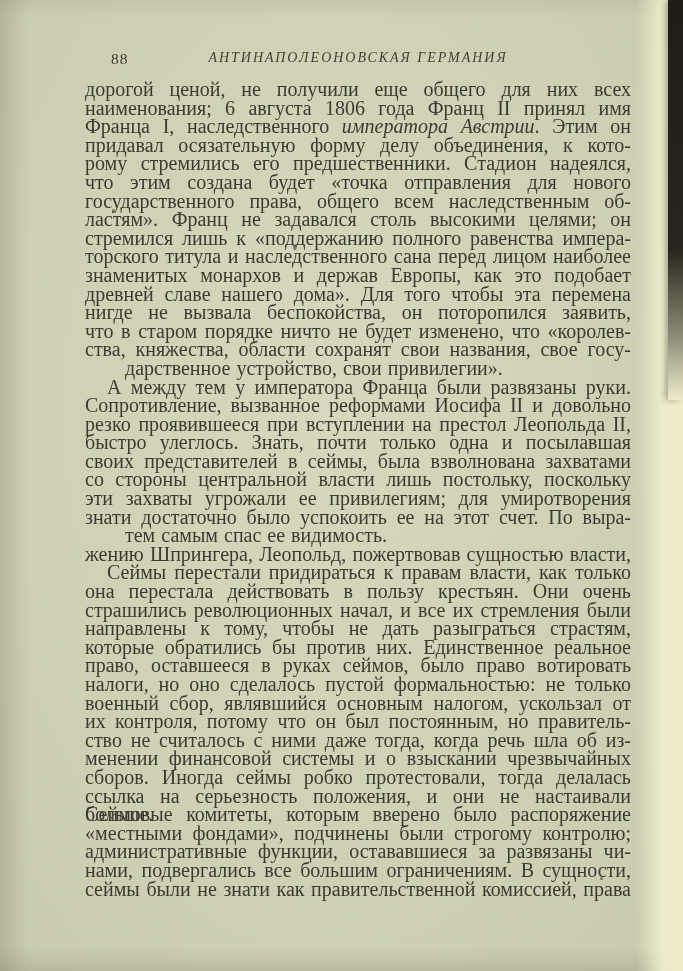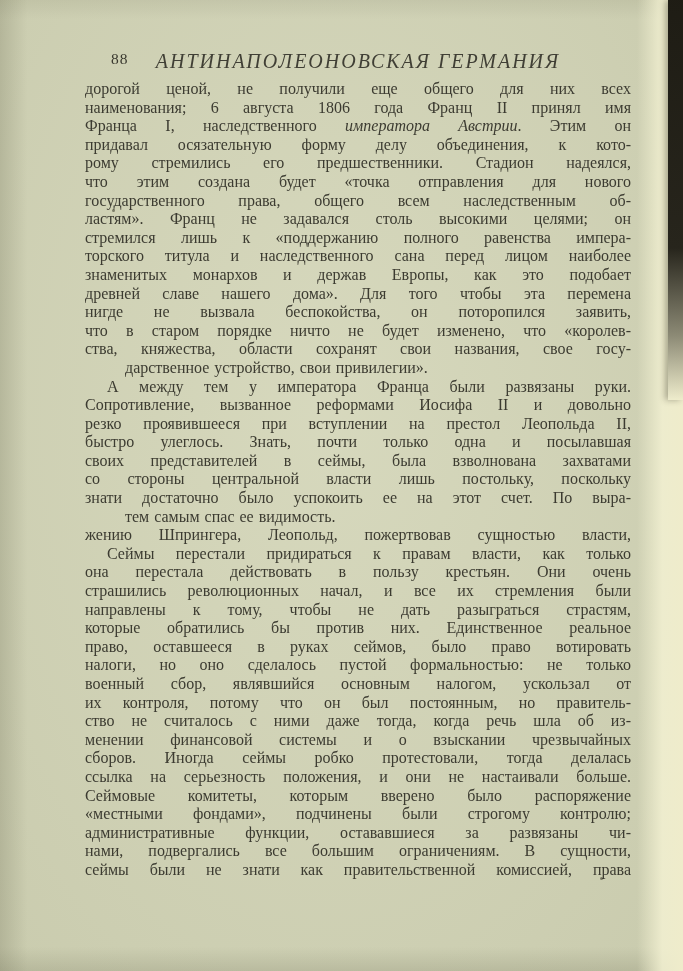--- a/index.html
+++ b/index.html
@@ -56,30 +56,30 @@
     left: 26px; top: 0;
     letter-spacing: 1px;
     color: #3a392f;
   }
   .running-header {
     position: absolute;
     left: 0; top: 0;
     width: 100%;
     text-align: center;
     font-style: italic;
-    font-size: 20px;
+    font-size: 14px;
     letter-spacing: 2px;
     color: #403f35;
     white-space: nowrap;
   }
   .body-text {
     position: absolute;
     top: 80px; left: 85px;
     width: 546px;
-    font-size: 16px;
+    font-size: 20px;
   }
   .line {
     height: 18.6px;
     line-height: 18.6px;
     text-align: justify;
     text-align-last: justify;
     white-space: normal;
     word-spacing: 1px;
   }
   .line.endline {
@@ -126,20 +126,21 @@
       <div class="line">нигде не вызвала беспокойства, он поторопился заявить,</div>
       <div class="line">что в старом порядке ничто не будет изменено, что «королев-</div>
       <div class="line">ства, княжества, области сохранят свои названия, свое госу-</div>
       <div class="line endline">дарственное устройство, свои привилегии».</div>
       <div class="line indent">А между тем у императора Франца были развязаны руки.</div>
       <div class="line">Сопротивление, вызванное реформами Иосифа II и довольно</div>
       <div class="line">резко проявившееся при вступлении на престол Леопольда II,</div>
       <div class="line">быстро улеглось. Знать, почти только одна и посылавшая</div>
       <div class="line">своих представителей в сеймы, была взволнована захватами</div>
       <div class="line">со стороны центральной власти лишь постольку, поскольку</div>
+      <div class="line">эти захваты угрожали ее привилегиям; для умиротворения</div>
       <div class="line">знати достаточно было успокоить ее на этот счет. По выра-</div>
       <div class="line endline">тем самым спас ее видимость.</div>
       <div class="line">жению Шпрингера, Леопольд, пожертвовав сущностью власти,</div>
       <div class="line indent">Сеймы перестали придираться к правам власти, как только</div>
       <div class="line">она перестала действовать в пользу крестьян. Они очень</div>
       <div class="line">страшились революционных начал, и все их стремления были</div>
       <div class="line">направлены к тому, чтобы не дать разыграться страстям,</div>
       <div class="line">которые обратились бы против них. Единственное реальное</div>
       <div class="line">право, оставшееся в руках сеймов, было право вотировать</div>
       <div class="line">налоги, но оно сделалось пустой формальностью: не только</div>

